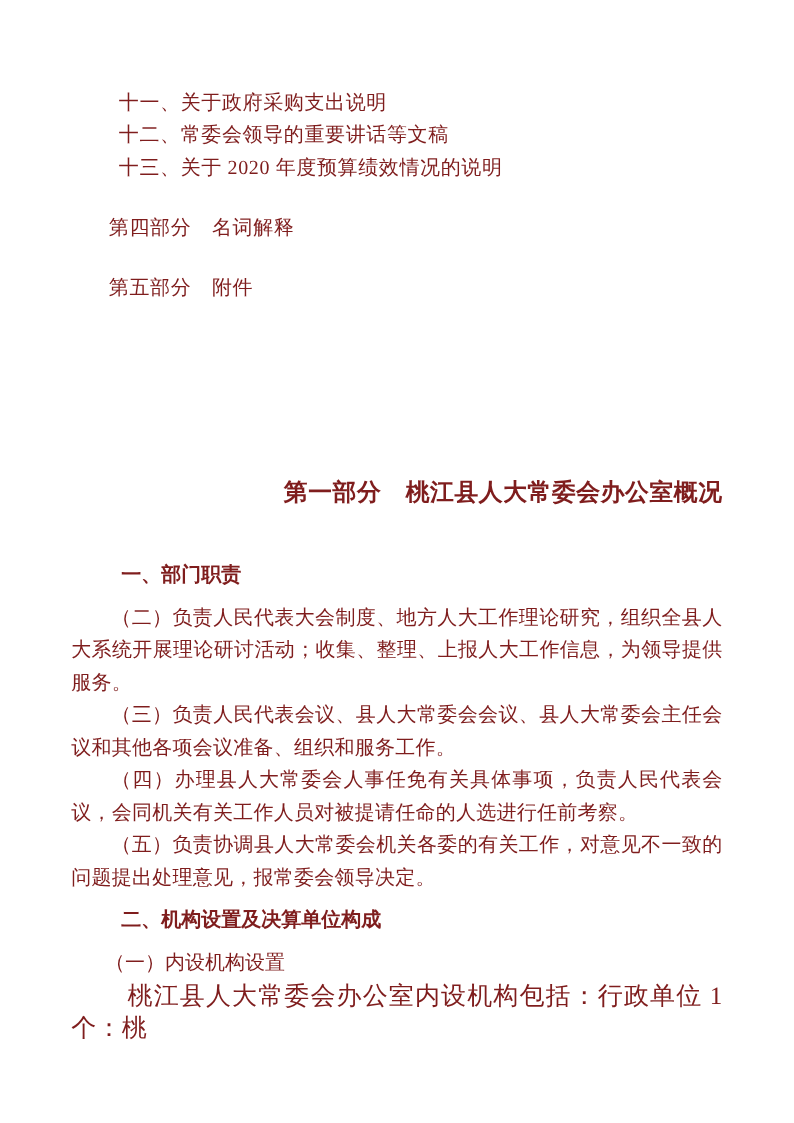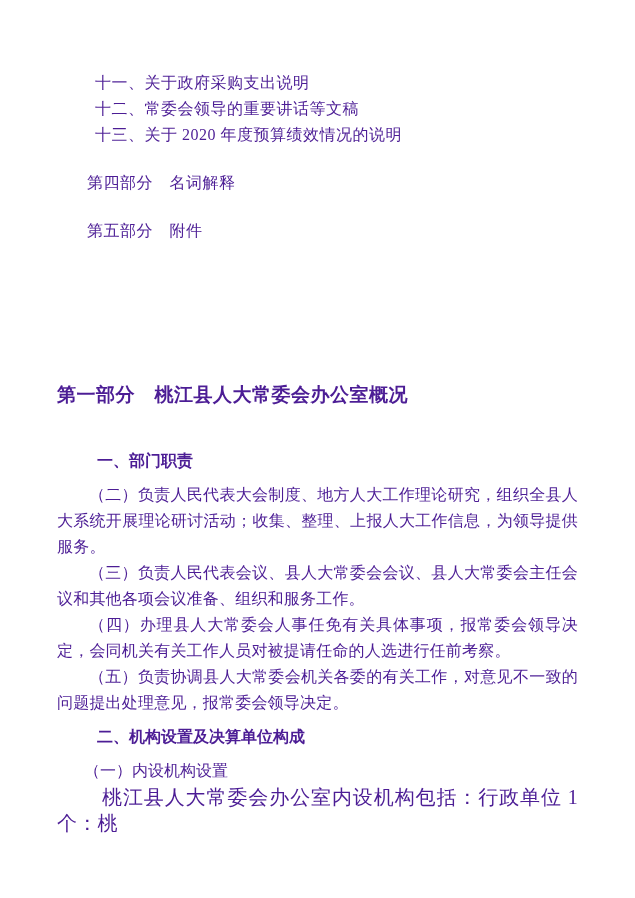--- a/index.html
+++ b/index.html
@@ -7,21 +7,21 @@
     padding: 0;
     background: #ffffff;
   }
   .page {
     position: relative;
     width: 635px;
     height: 898px;
     background: #ffffff;
     overflow: hidden;
     font-family: "Liberation Serif", "DejaVu Serif", serif;
-    color: #4c1d95;
+    color: #7f1d1d;
   }
   .content {
     position: absolute;
     left: 57px;
     top: 0;
     width: 521px;
     padding-top: 70px;
   }
   
   .toc-item {
@@ -35,21 +35,21 @@
     line-height: 26px;
     padding-left: 30px;
     font-weight: normal;
     letter-spacing: 0.5px;
     margin-top: 22px;
   }
   
   .section-title {
     margin-top: 138px;
     margin-bottom: 40px;
-    text-align: left;
+    text-align: right;
     font-weight: bold;
     font-size: 19px;
     line-height: 26px;
     letter-spacing: 0.5px;
   }
   
   .body-heading {
     font-weight: bold;
     font-size: 16px;
     line-height: 26px;
@@ -92,21 +92,21 @@
       <div class="toc-part">第四部分　名词解释</div>
       <div class="toc-part">第五部分　附件</div>
     </div>
 
     <div class="section-title">第一部分　桃江县人大常委会办公室概况</div>
 
     <div>
       <div class="body-heading">一、部门职责</div>
       <p class="para">（二）负责人民代表大会制度、地方人大工作理论研究，组织全县人大系统开展理论研讨活动；收集、整理、上报人大工作信息，为领导提供服务。</p>
       <p class="para">（三）负责人民代表会议、县人大常委会会议、县人大常委会主任会议和其他各项会议准备、组织和服务工作。</p>
-      <p class="para">（四）办理县人大常委会人事任免有关具体事项，报常委会领导决定，会同机关有关工作人员对被提请任命的人选进行任前考察。</p>
+      <p class="para">（四）办理县人大常委会人事任免有关具体事项，负责人民代表会议，会同机关有关工作人员对被提请任命的人选进行任前考察。</p>
       <p class="para">（五）负责协调县人大常委会机关各委的有关工作，对意见不一致的问题提出处理意见，报常委会领导决定。</p>
     </div>
 
     <div>
       <div class="body-heading">二、机构设置及决算单位构成</div>
       <div class="subheading">（一）内设机构设置</div>
       <p class="para-deep">桃江县人大常委会办公室内设机构包括：行政单位 1 个：桃</p>
     </div>
 
   </div>

